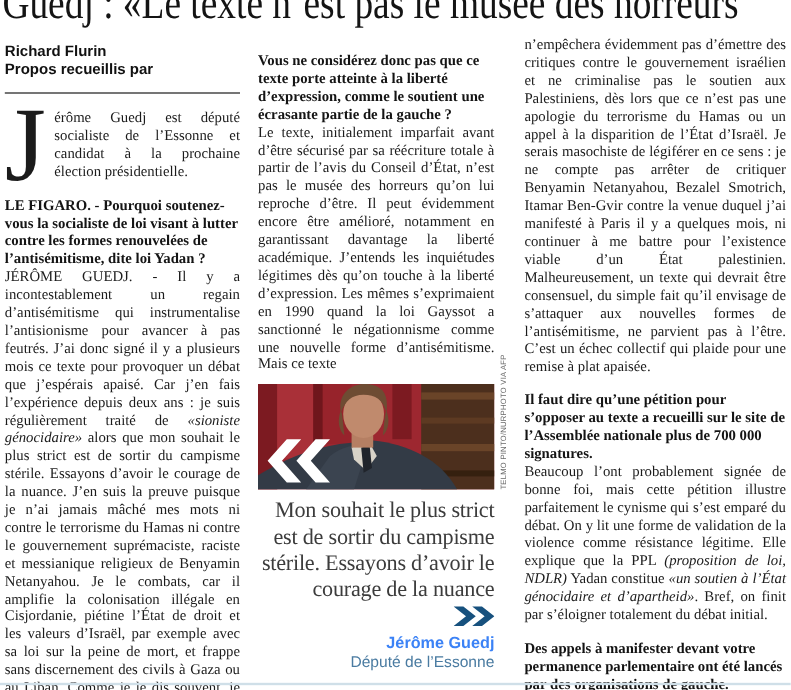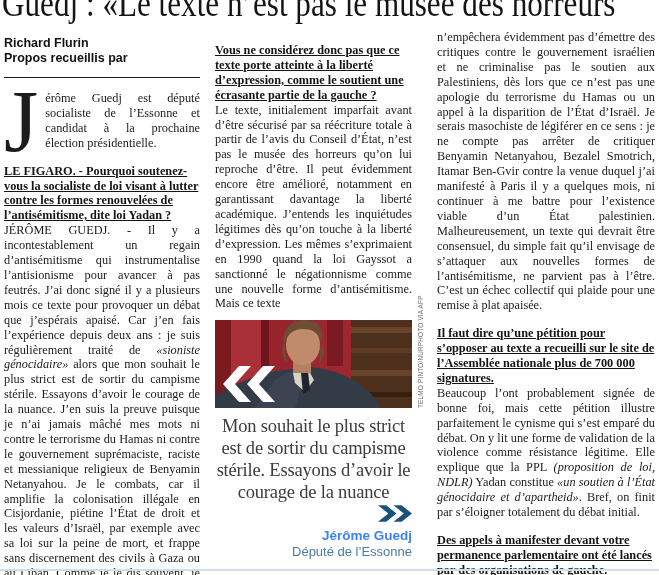--- a/index.html
+++ b/index.html
@@ -15,41 +15,41 @@
 
   
   .col { position:absolute; top:30px; font-size:12.3px; line-height:14.9px; }
   .col1 { left:4px;   width:196px; top:36px; }
   .col2 { left:215px; width:197px; }
   .col3 { left:437px; width:218px; }
 
   .kicker { font-family:"Liberation Sans", sans-serif; font-size:12.5px;
             line-height:15px; font-weight:bold; color:#111; }
   .kicker-rule { border:none; border-top:1.5px solid #1c1c1c; margin:11px 0 13px 0; width:196px; }
-  .question { font-weight:bold; text-align:left; margin-top:13px; color:#141414;text-decoration:underline; }
+  .question { font-weight:bold; text-align:left; margin-top:13px; color:#141414; }
   .answer   { text-align:justify; margin-top:0; }
   .intro    { text-align:justify; margin-bottom:13px; }
 
   .dropcap { float:left; font-size:88px; line-height:62px; height:62px;
              padding-right:7px; color:#1b1b1b; font-family:"Liberation Serif", serif; }
 
   em { font-style:italic; }
 
   
   .photo-block { position:relative; margin-top:9px; width:197px; height:88px; }
   .photo-svg { display:block; width:197px; height:88px; }
   .photo-credit { position:absolute; left:199px; top:0; width:88px;
                   transform:rotate(-90deg) translateX(-88px); transform-origin:0 0;
                   font-family:"Liberation Sans", sans-serif; font-size:6.4px;
                   letter-spacing:.2px; color:#6b6b6b; white-space:nowrap; }
 
   
   .pullquote { margin-top:7px; width:197px; }
   .pq-text { font-family:"Liberation Serif", serif; font-size:18.5px;
-             line-height:22px; color:#3c3c3c; text-align:center; letter-spacing:-0.2px; }
+             line-height:22px; color:#3c3c3c; text-align:right; letter-spacing:-0.2px; }
   .pq-close { text-align:right; margin-top:2px; }
   .pq-author { font-family:"Liberation Sans", sans-serif; font-weight:bold;
                font-size:13.5px; color:#3b82f6; text-align:right; margin-top:3px; }
   .pq-role { font-family:"Liberation Sans", sans-serif; font-size:13px;
              color:#4a7ba1; text-align:right; margin-top:1px; }
 
   .bottom-rule { position:absolute; left:0; top:569px; width:659px; height:2px;
                  background:#cfdfe8; }
 </style>
 </head>

